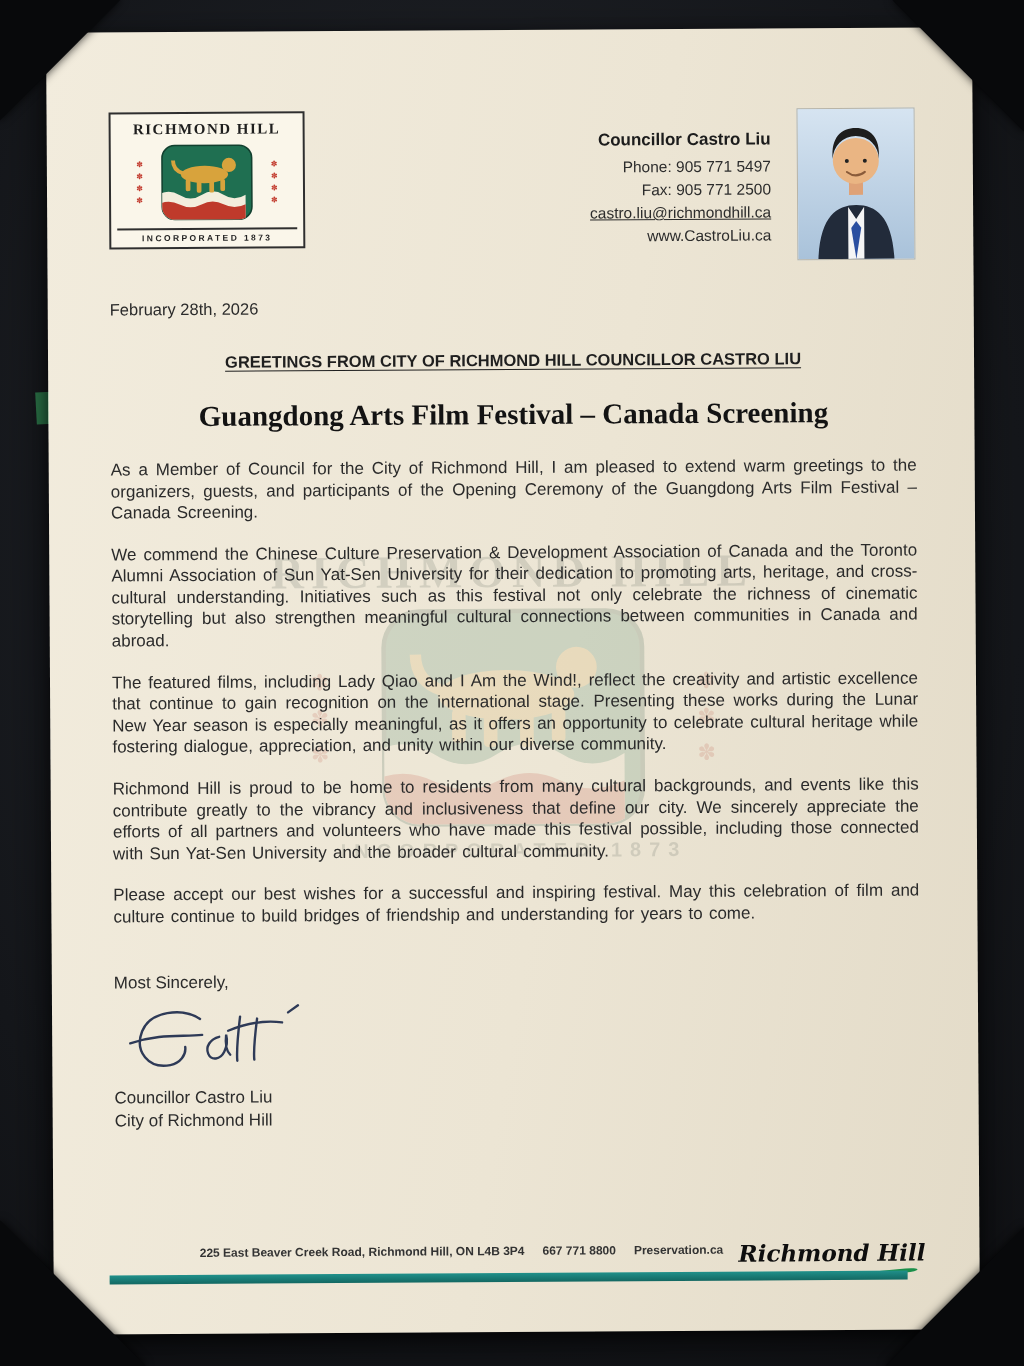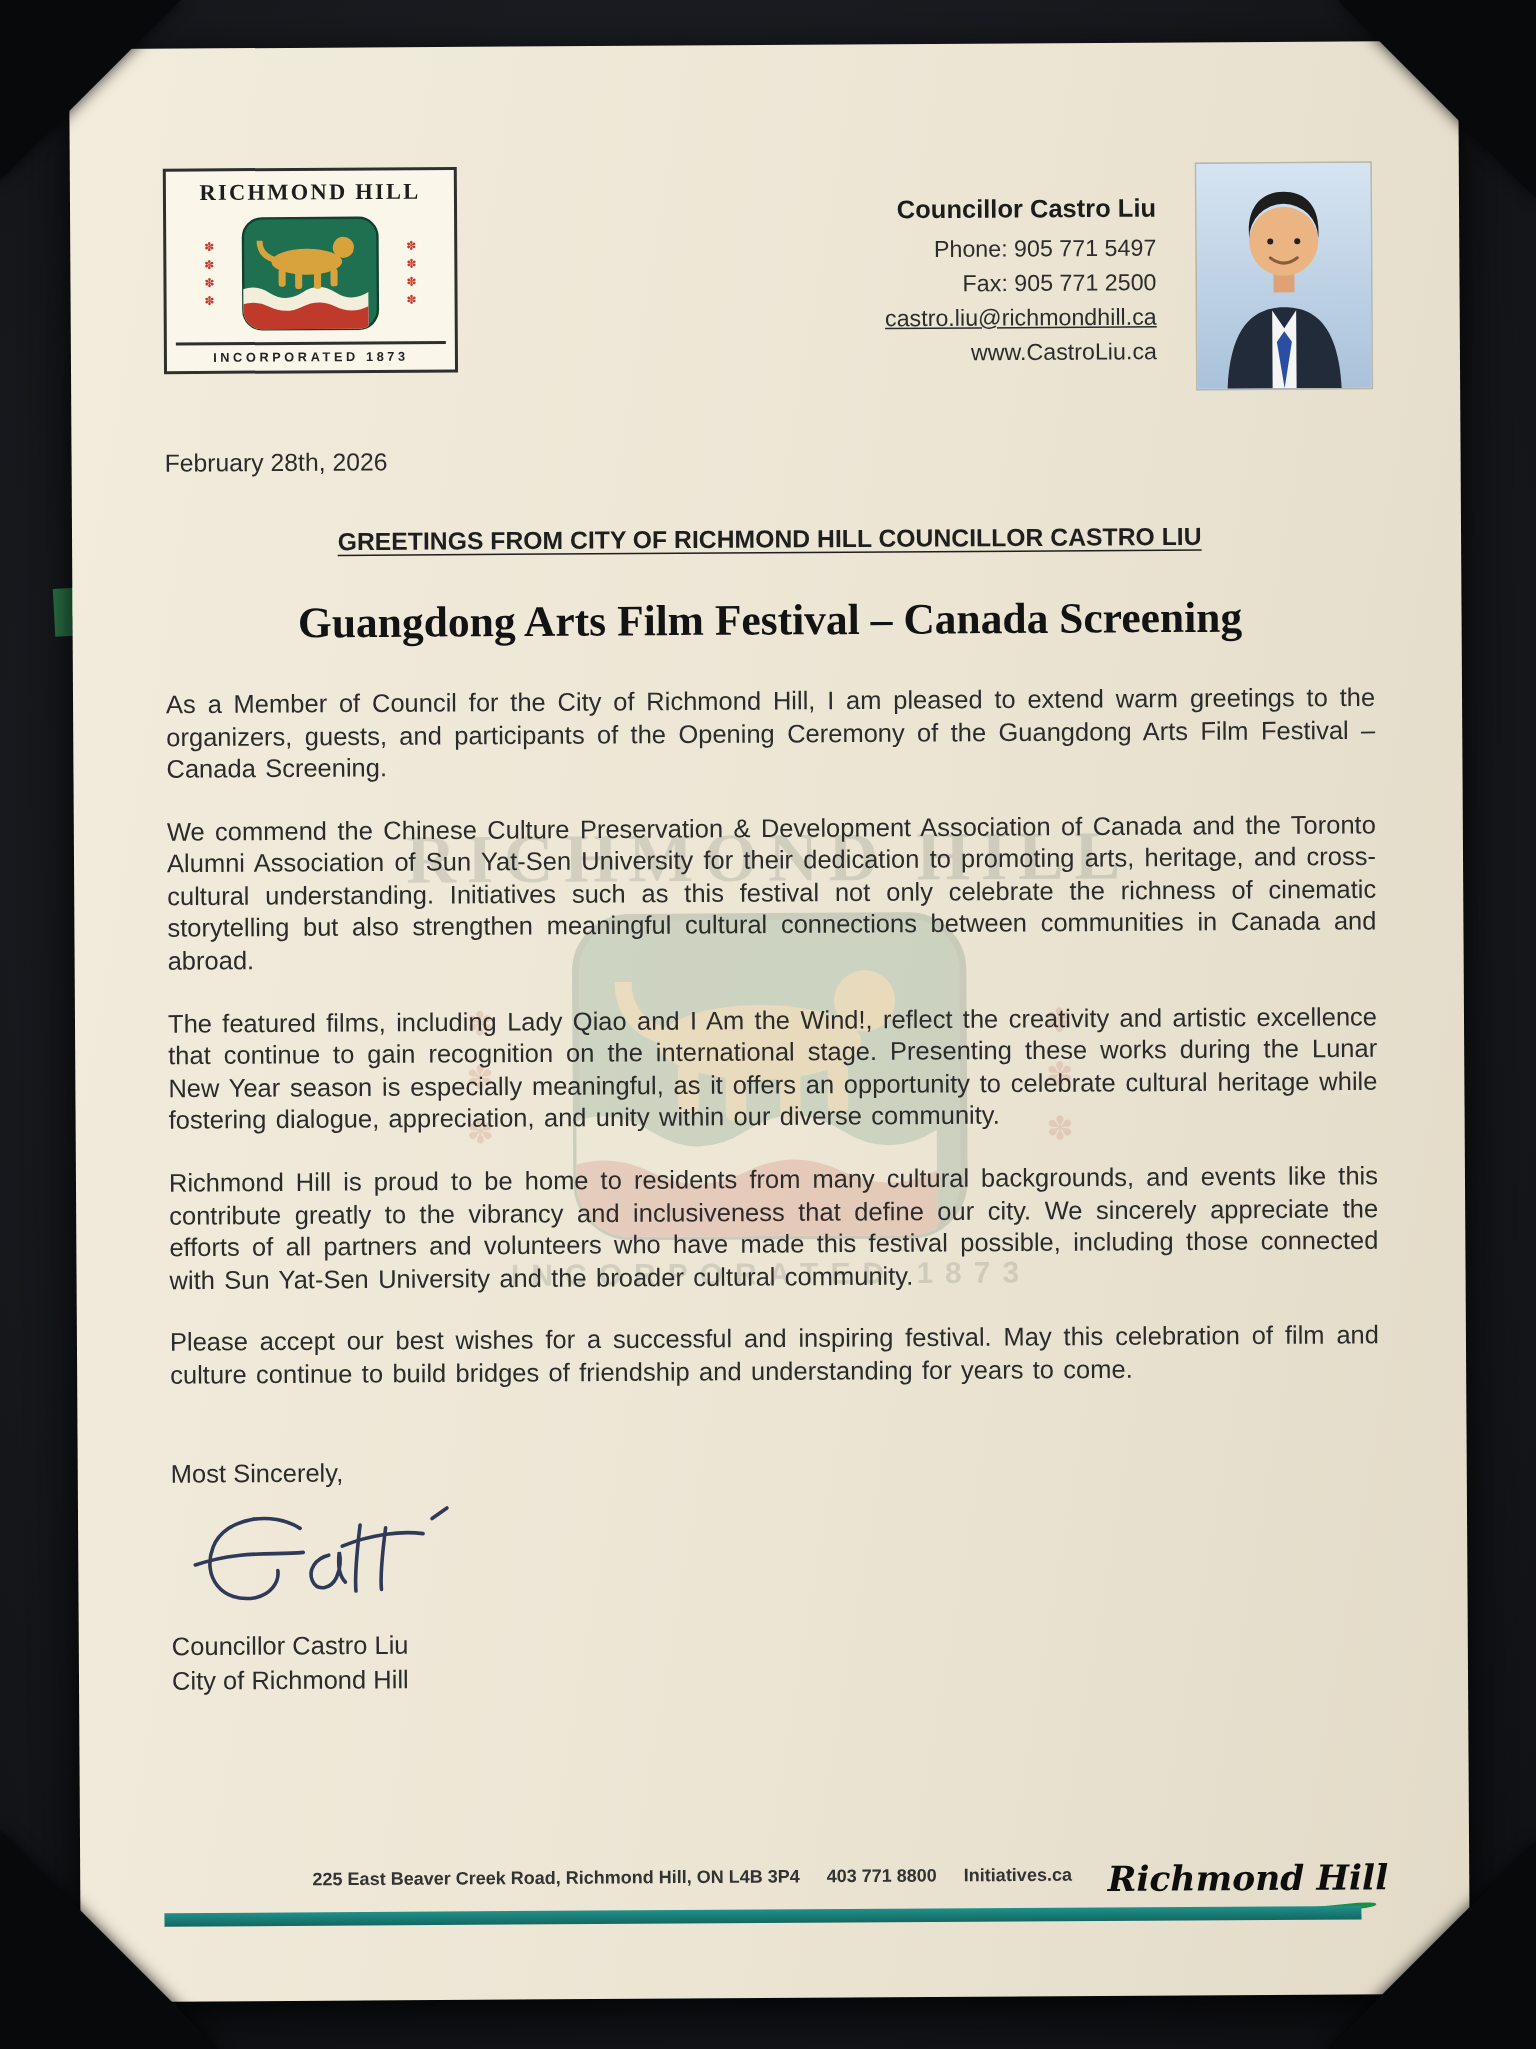--- a/index.html
+++ b/index.html
@@ -223,21 +223,21 @@
       </svg>
 
       <div class="signer">
         <div>Councillor Castro Liu</div>
         <div>City of Richmond Hill</div>
       </div>
     </div>
 
     <div class="footer-wrap">
       <div class="footer-line">
-        <span>225 East Beaver Creek Road, Richmond Hill, ON L4B 3P4</span><span>403 771 8800</span><span>Initiatives.ca</span>
+        <span>225 East Beaver Creek Road, Richmond Hill, ON L4B 3P4</span><span>667 771 8800</span><span>Preservation.ca</span>
       </div>
       <div class="script-logo">Richmond Hill</div>
       <div class="swoosh"></div>
     </div>
     <div class="teal-bar"></div>
 
   </div>
 
   <div class="corner tl"></div>
   <div class="corner tr"></div>

